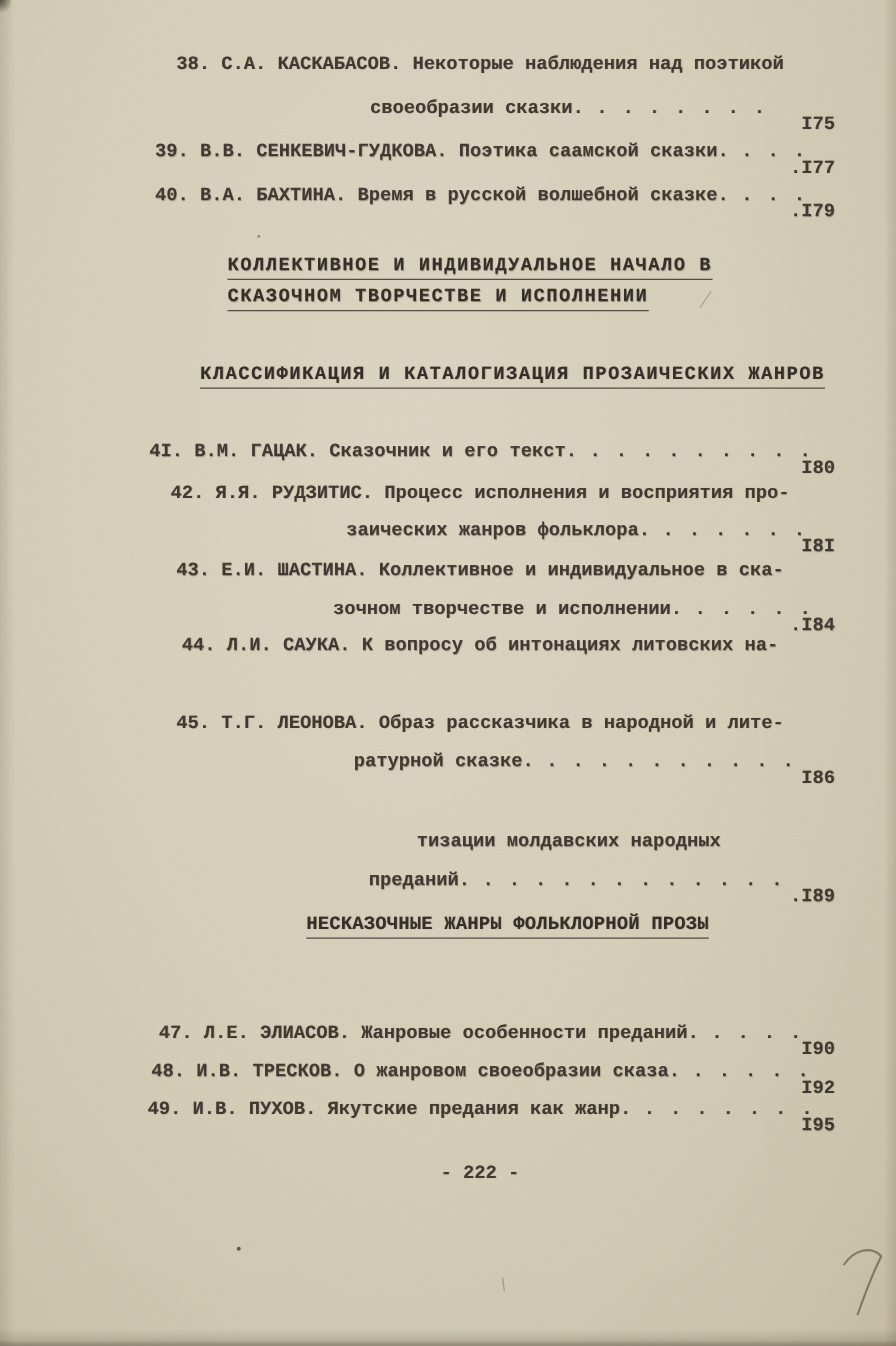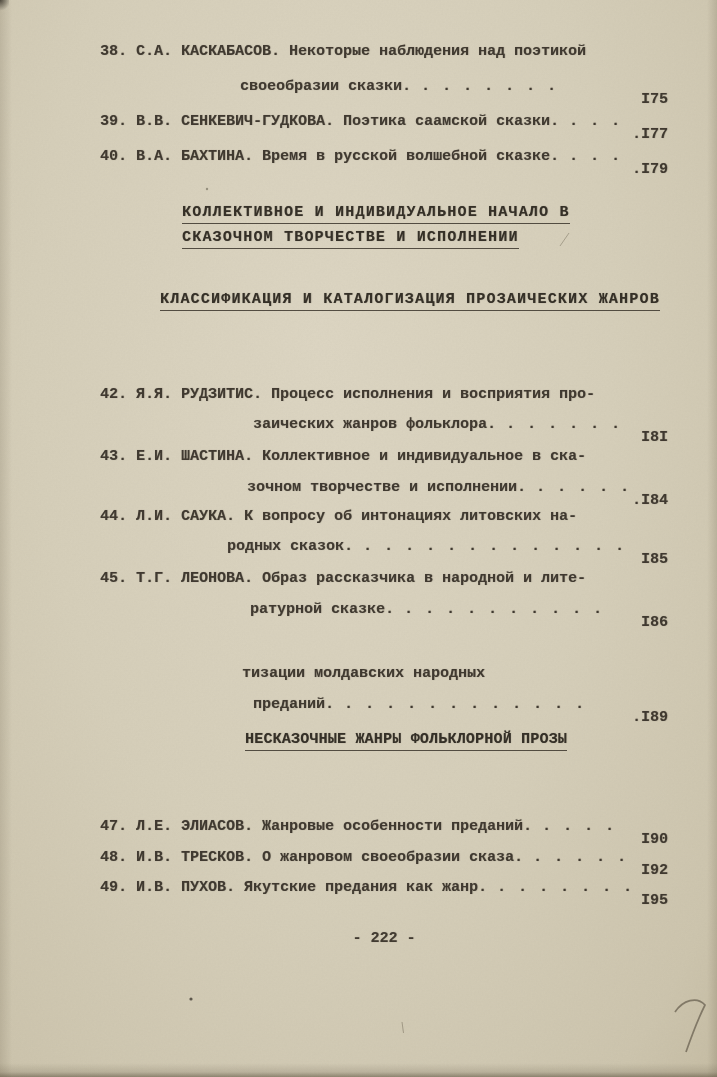--- a/index.html
+++ b/index.html
@@ -14,20 +14,21 @@
       radial-gradient(ellipse at 45% 32%, #ddd6c3 0%, #d6cfba 52%, #cdc5ae 88%, #c6bda4 100%);
     font-family:"Liberation Mono","DejaVu Sans Mono",monospace;
     color:#3b352c;
   }
   .noise,.marks{position:absolute;top:0;left:0;pointer-events:none;}
   .ln{
     position:absolute;right:49px;height:20px;line-height:20px;
     font-size:15px;font-weight:700;white-space:nowrap;
     color:rgba(56,50,41,0.92);
     text-shadow:0.4px 0.4px 0.8px rgba(59,53,44,0.45);
+    text-align:center;
   }
   .dots{margin-left:10px;word-spacing:3px;letter-spacing:0;}
   .pg{position:absolute;right:0;top:0;margin-top:13px;}
   .hl{
     position:absolute;height:22px;line-height:20px;
     font-size:15px;font-weight:700;white-space:nowrap;
     color:rgba(48,43,35,0.95);
     text-shadow:0.4px 0.4px 0.8px rgba(48,43,35,0.5);
   }
   .hl .ul{letter-spacing:1.2px;border-bottom:1.6px solid rgba(59,53,44,0.85);padding-bottom:2px;}
@@ -58,26 +59,26 @@
   <div class="ln" style="top:42px;left:100px"><span>38. С.А. КАСКАБАСОВ. Некоторые наблюдения над поэтикой</span></div>
   <div class="ln" style="top:77px;left:240px"><span>своеобразии сказки.</span><span class="dots">. . . . . . .</span><span class="pg">I75</span></div>
   <div class="ln" style="top:112px;left:100px"><span>39. В.В. СЕНКЕВИЧ-ГУДКОВА. Поэтика саамской сказки.</span><span class="dots">. . .</span><span class="pg">.I77</span></div>
   <div class="ln" style="top:147px;left:100px"><span>40. В.А. БАХТИНА. Время в русской волшебной сказке.</span><span class="dots">. . .</span><span class="pg">.I79</span></div>
 
   <div class="hl" style="top:228px;left:182px"><span class="ul">СКАЗОЧНОМ ТВОРЧЕСТВЕ И ИСПОЛНЕНИИ</span></div>
   <div class="hl" style="top:203px;left:182px"><span class="ul">КОЛЛЕКТИВНОЕ И ИНДИВИДУАЛЬНОЕ НАЧАЛО В</span></div>
 
   <div class="hl" style="top:290px;left:160px"><span class="ul">КЛАССИФИКАЦИЯ И КАТАЛОГИЗАЦИЯ ПРОЗАИЧЕСКИХ ЖАНРОВ</span></div>
 
+  <div class="ln" style="top:352px;left:100px"><span>4I. В.М. ГАЦАК. Сказочник и его текст.</span><span class="dots">. . . . . . . . .</span><span class="pg">I80</span></div>
   <div class="ln" style="top:385px;left:100px"><span>42. Я.Я. РУДЗИТИС. Процесс исполнения и восприятия про-</span></div>
   <div class="ln" style="top:415px;left:253px"><span>заических жанров фольклора.</span><span class="dots">. . . . . .</span><span class="pg">I8I</span></div>
   <div class="ln" style="top:447px;left:100px"><span>43. Е.И. ШАСТИНА. Коллективное и индивидуальное в ска-</span></div>
   <div class="ln" style="top:478px;left:247px"><span>зочном творчестве и исполнении.</span><span class="dots">. . . . .</span><span class="pg">.I84</span></div>
   <div class="ln" style="top:507px;left:100px"><span>44. Л.И. САУКА. К вопросу об интонациях литовских на-</span></div>
-  <div class="ln" style="top:537px;left:227px"><span>родных сказок.</span><span class="dots">. . . . . . . . . . . . .</span><span class="pg">I85</span></div>
   <div class="ln" style="top:569px;left:100px"><span>45. Т.Г. ЛЕОНОВА. Образ рассказчика в народной и лите-</span></div>
   <div class="ln" style="top:600px;left:250px"><span>ратурной сказке.</span><span class="dots">. . . . . . . . . .</span><span class="pg">I86</span></div>
   <div class="ln" style="top:664px;left:242px"><span>тизации молдавских народных</span></div>
   <div class="ln" style="top:695px;left:253px"><span>преданий.</span><span class="dots">. . . . . . . . . . . .</span><span class="pg">.I89</span></div>
 
   <div class="hl tight" style="top:730px;left:245px"><span class="ul">НЕСКАЗОЧНЫЕ ЖАНРЫ ФОЛЬКЛОРНОЙ ПРОЗЫ</span></div>
 
   <div class="ln" style="top:817px;left:100px"><span>47. Л.Е. ЭЛИАСОВ. Жанровые особенности преданий.</span><span class="dots">. . . .</span><span class="pg">I90</span></div>
   <div class="ln" style="top:848px;left:100px"><span>48. И.В. ТРЕСКОВ. О жанровом своеобразии сказа.</span><span class="dots">. . . . .</span><span class="pg">I92</span></div>
   <div class="ln" style="top:878px;left:100px"><span>49. И.В. ПУХОВ. Якутские предания как жанр.</span><span class="dots">. . . . . . .</span><span class="pg">I95</span></div>

